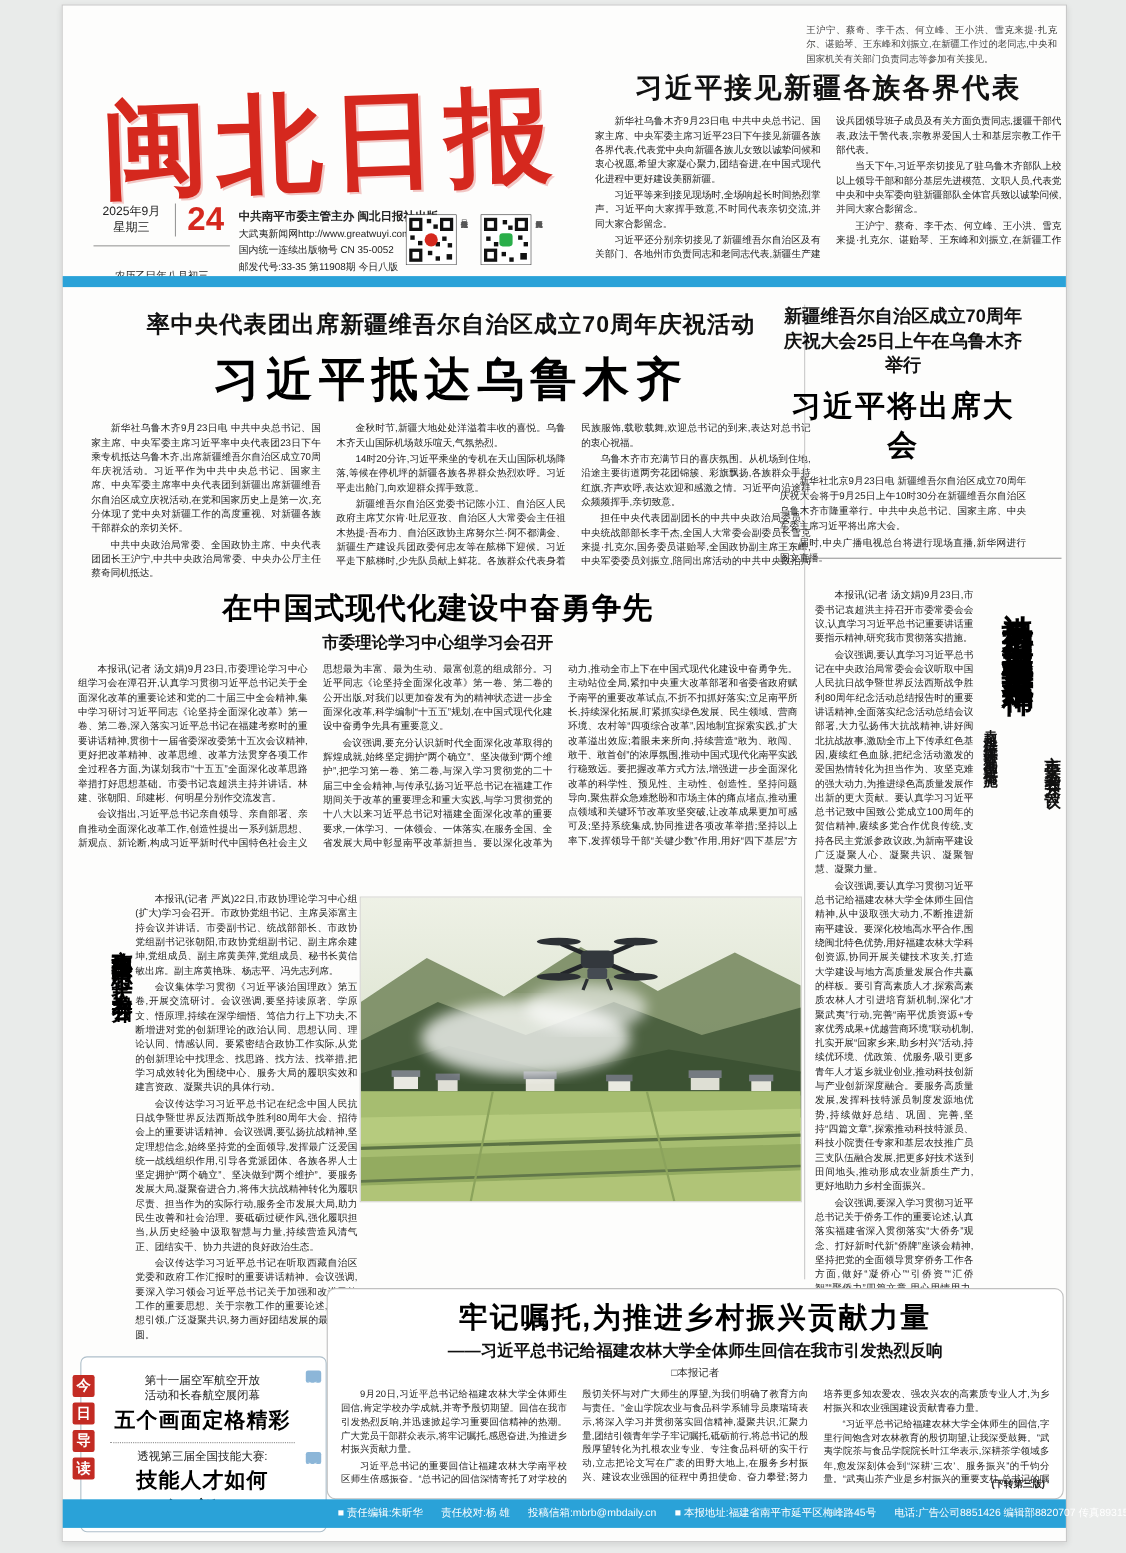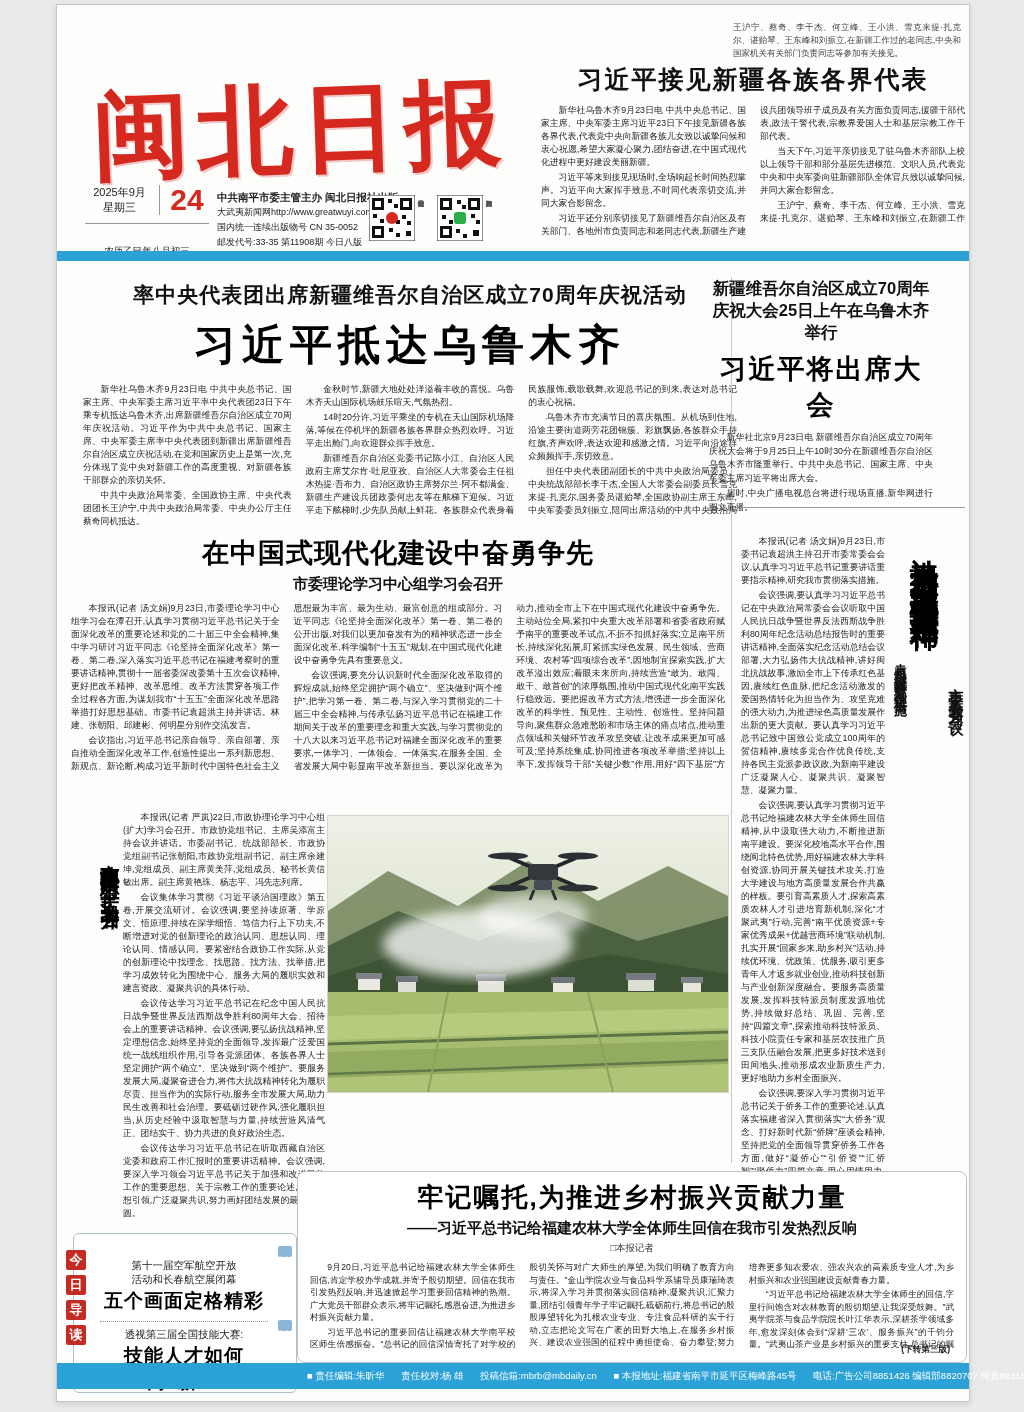--- a/index.html
+++ b/index.html
@@ -72,21 +72,21 @@
   .reply .t{font-size:26px;font-weight:900;text-align:center;letter-spacing:2px;margin-top:8px;color:#000;}
   .reply .sub{font-size:15px;font-weight:700;text-align:center;margin-top:4px;color:#111;}
   .reply .by{font-size:9.5px;text-align:center;margin:4px 0 6px 0;color:#333;}
   .reply .cols3{height:96px;margin:0 12px;font-size:8.6px;line-height:12.5px;}
   .turnnote{position:absolute;right:16px;bottom:6px;font-size:8.6px;font-weight:700;color:#222;}
   
   .guide{left:16px;top:1228px;width:222px;height:158px;border:1px solid #aebfca;border-radius:6px;background:#fff;}
   .redcol{position:absolute;left:-8px;top:16px;display:flex;flex-direction:column;gap:5px;}
   .redcell{width:20px;height:20px;background:#c32b23;color:#fff;font-size:13px;font-weight:700;
            display:flex;align-items:center;justify-content:center;border-radius:2px;}
-  .gcontent{margin:24px 28px 0 26px;}
+  .gcontent{margin:14px 28px 0 26px;}
   .gkick{font-size:10.5px;text-align:center;line-height:14px;color:#222;}
   .gtitle{font-size:19px;font-weight:900;text-align:center;margin-top:2px;color:#000;letter-spacing:1px;}
   .gdiv{border-top:1px dotted #999;margin:7px 0 5px 0;}
   .gtag{position:absolute;right:4px;writing-mode:vertical-rl;background:#8cb6d8;color:#fff;
         font-size:8.5px;padding:4px 1px;border-radius:2px;letter-spacing:1px;}
   .gtag1{top:12px;}
   .gtag2{top:86px;}
   
   .barbottom{top:1358px;height:26px;}
   .footline{position:absolute;left:250px;top:1358px;height:26px;line-height:26px;color:#fff;font-size:9.5px;white-space:nowrap;}

